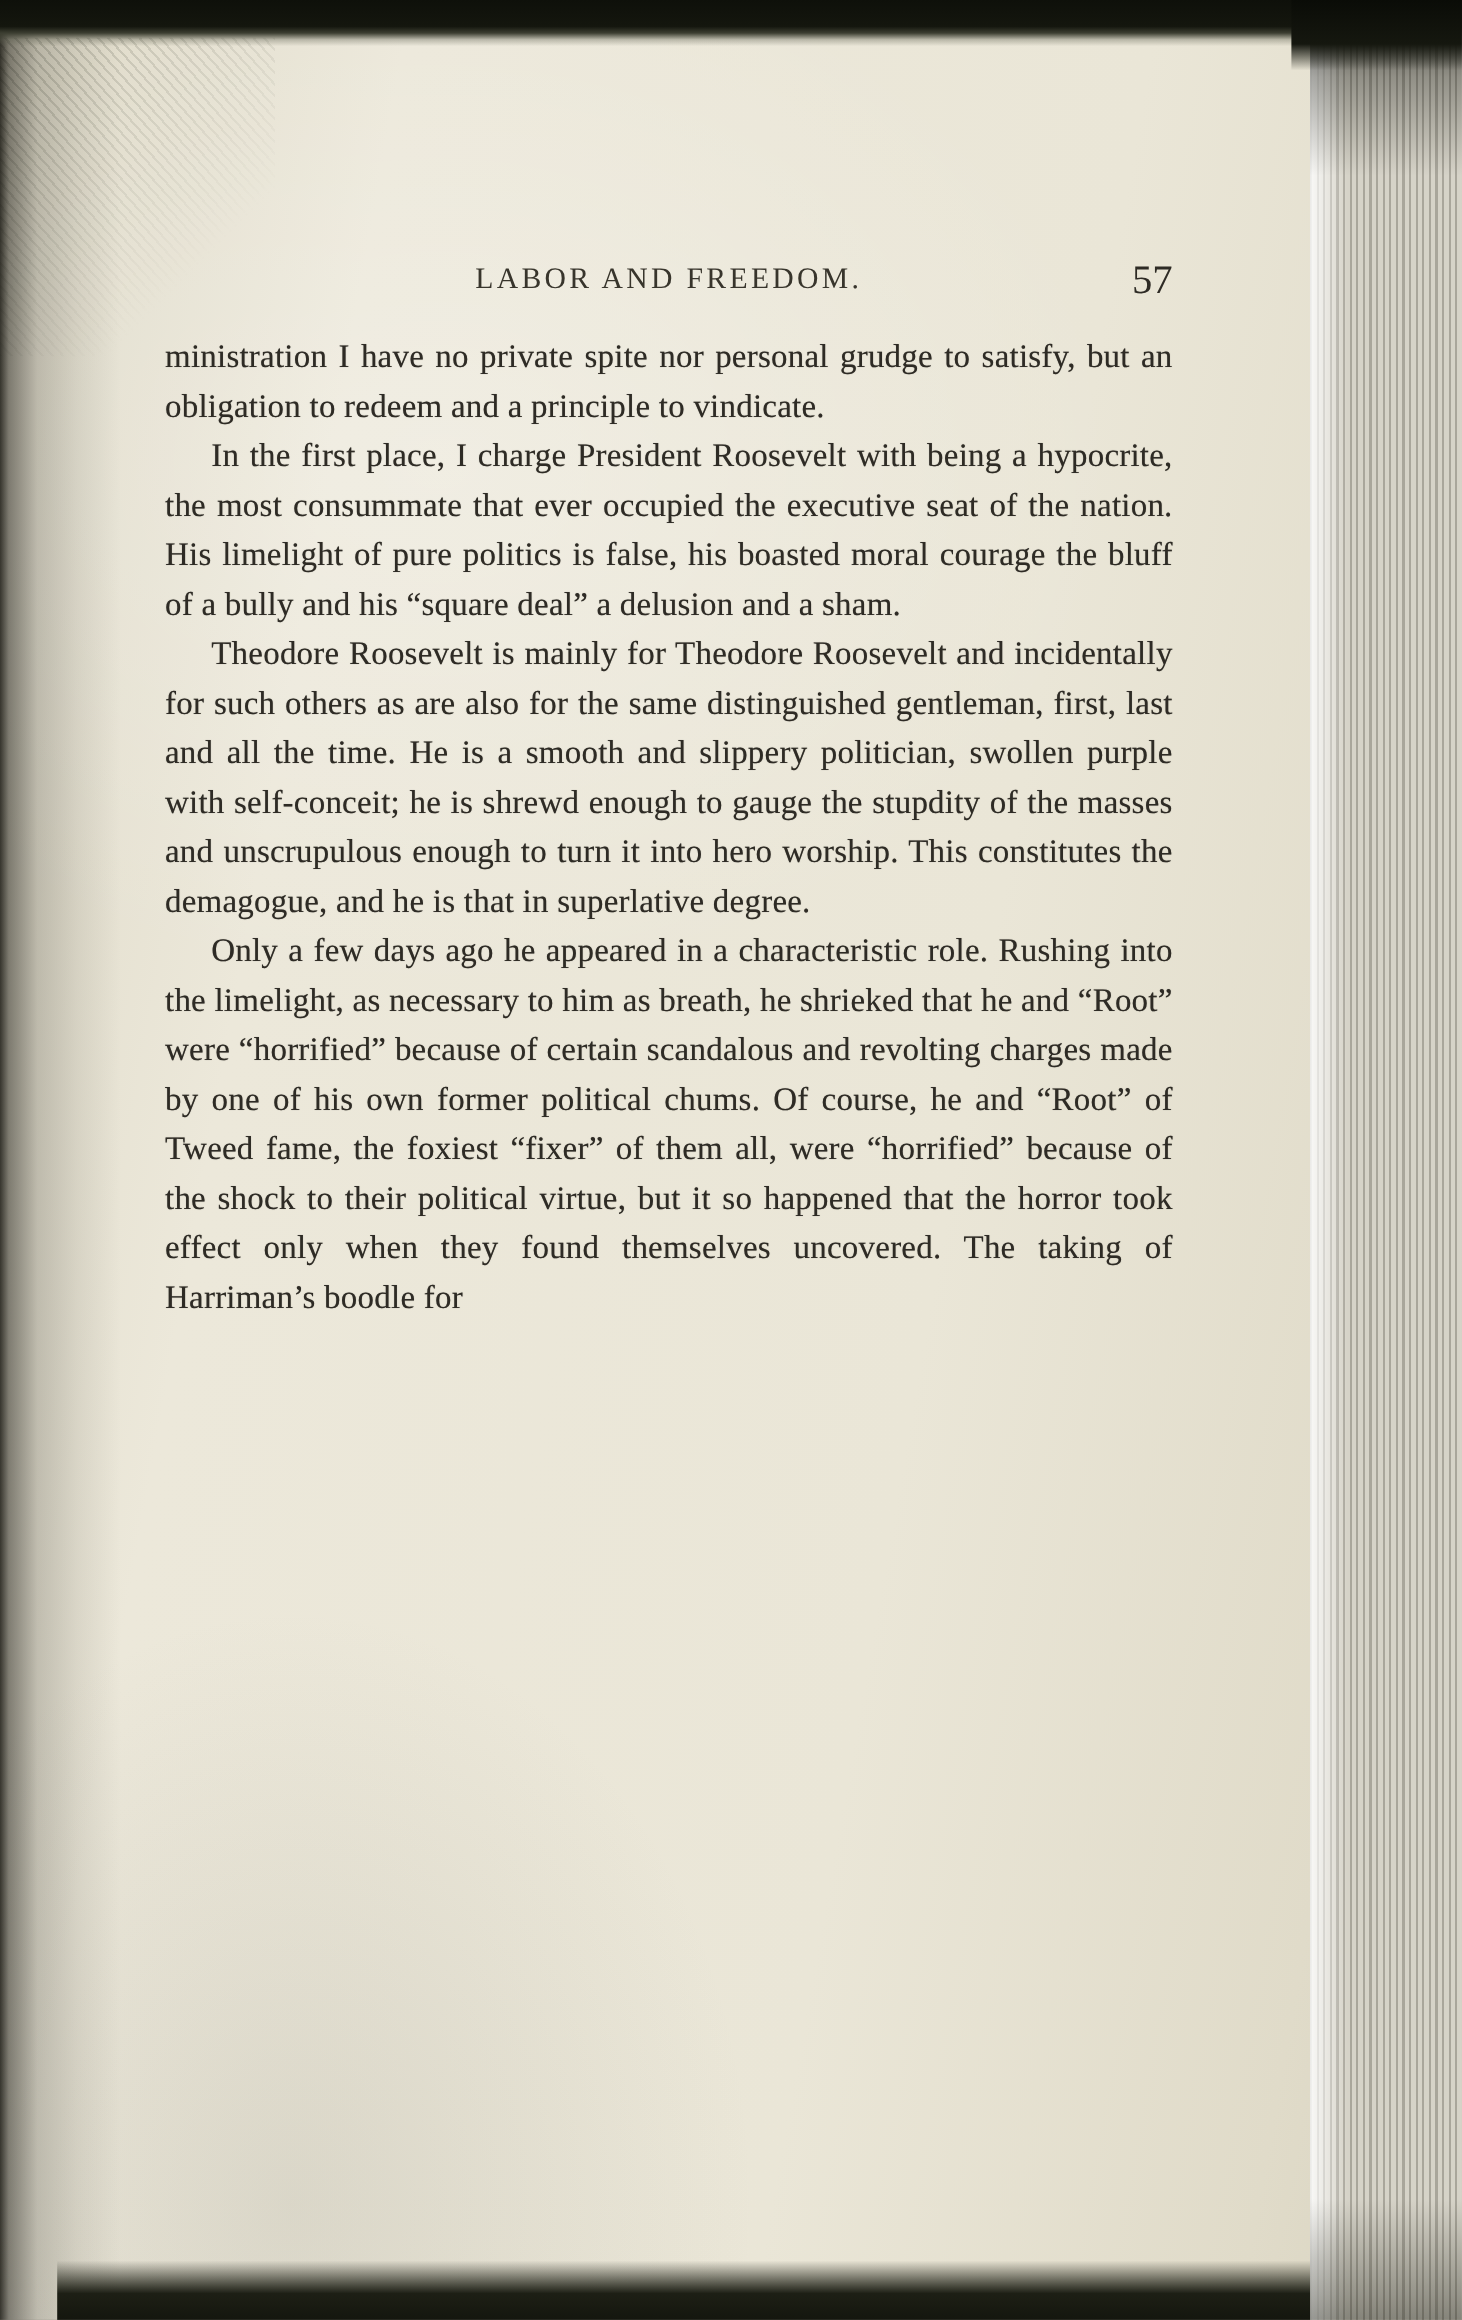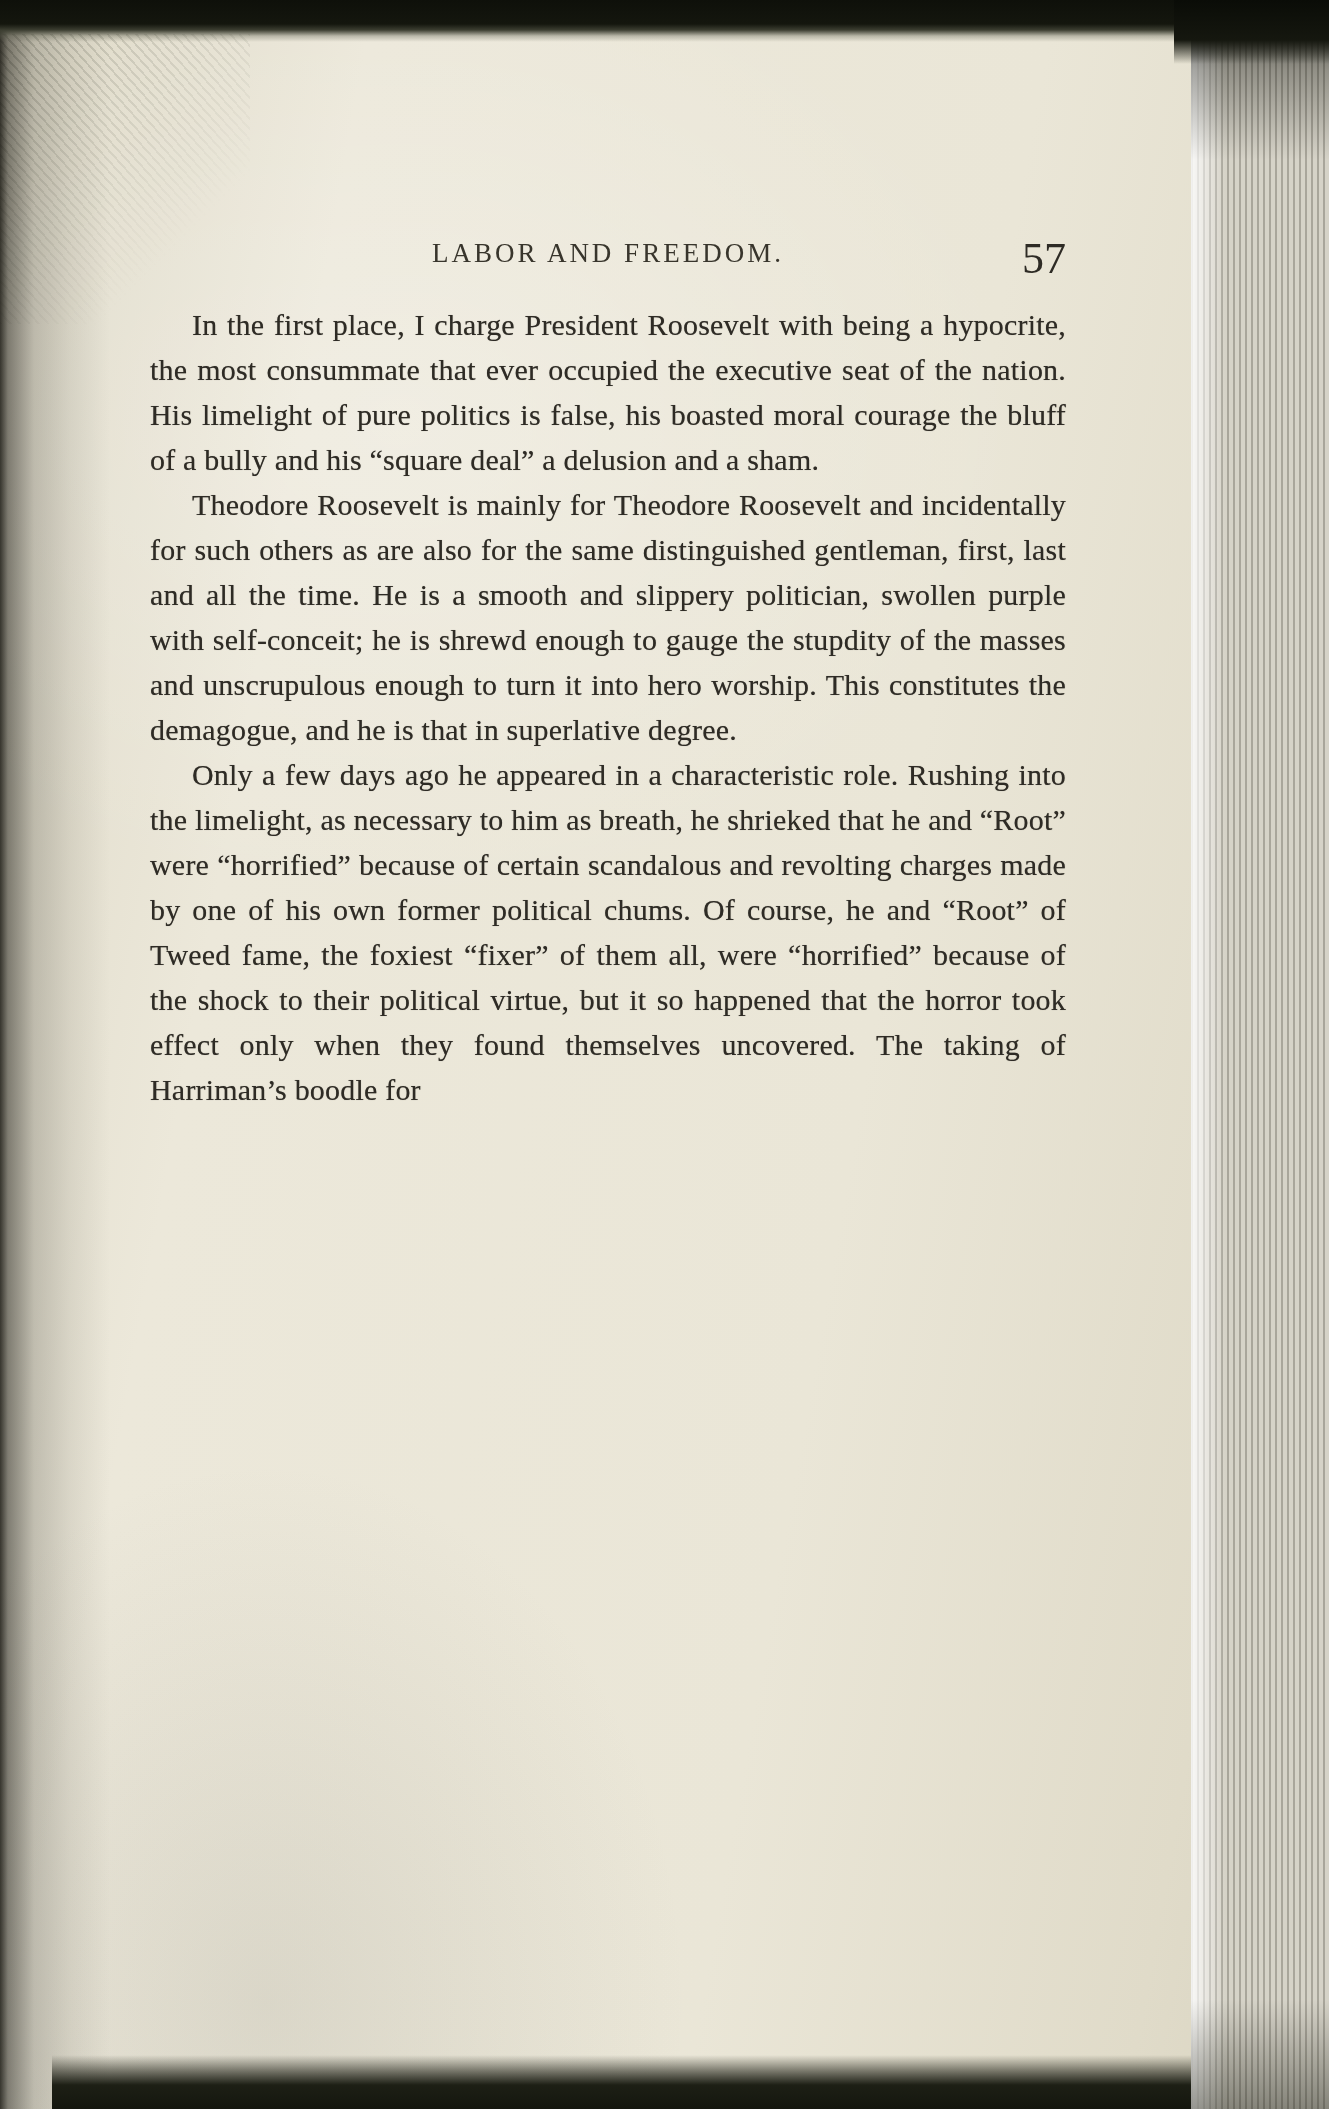--- a/index.html
+++ b/index.html
@@ -102,21 +102,21 @@
     font-size: 27px;
     letter-spacing: 3px;
     color: #38352c;
     margin-bottom: 28px;
     height: 36px;
   }
   .header .page-number {
     position: absolute;
     right: 0;
     top: -5px;
-    font-size: 44px;
+    font-size: 37px;
     letter-spacing: 0;
     color: #2e2b25;
     text-align: right;
   }
 
   .para {
     font-size: 30px;
     line-height: 45px;
     text-align: justify;
     letter-spacing: 0.2px;
@@ -135,20 +135,21 @@
   <div class="top-bar"></div>
   <div class="bottom-bar"></div>
 
   <div class="page-content">
 
     <div class="header">
       <span class="title">LABOR AND FREEDOM.</span>
       <span class="page-number">57</span>
     </div>
 
+    <p class="para">ministration I have no private spite nor personal grudge to satisfy, but an obligation to redeem and a principle to vindicate.</p>
 
 
     <p class="para indent">In the first place, I charge President Roosevelt with being a hypocrite, the most consummate that ever occupied the executive seat of the nation. His limelight of pure politics is false, his boasted moral courage the bluff of a bully and his “square deal” a delusion and a sham.</p>
 
     <p class="para indent">Theodore Roosevelt is mainly for Theodore Roosevelt and incidentally for such others as are also for the same distinguished gentleman, first, last and all the time. He is a smooth and slippery politician, swollen purple with self-conceit; he is shrewd enough to gauge the stupdity of the masses and unscrupulous enough to turn it into hero worship. This constitutes the demagogue, and he is that in superlative degree.</p>
 
     <p class="para indent">Only a few days ago he appeared in a characteristic role. Rushing into the limelight, as necessary to him as breath, he shrieked that he and “Root” were “horrified” because of certain scandalous and revolting charges made by one of his own former political chums. Of course, he and “Root” of Tweed fame, the foxiest “fixer” of them all, were “horrified” because of the shock to their political virtue, but it so happened that the horror took effect only when they found themselves uncovered. The taking of Harriman’s boodle for</p>
 
   </div>
 </div>

